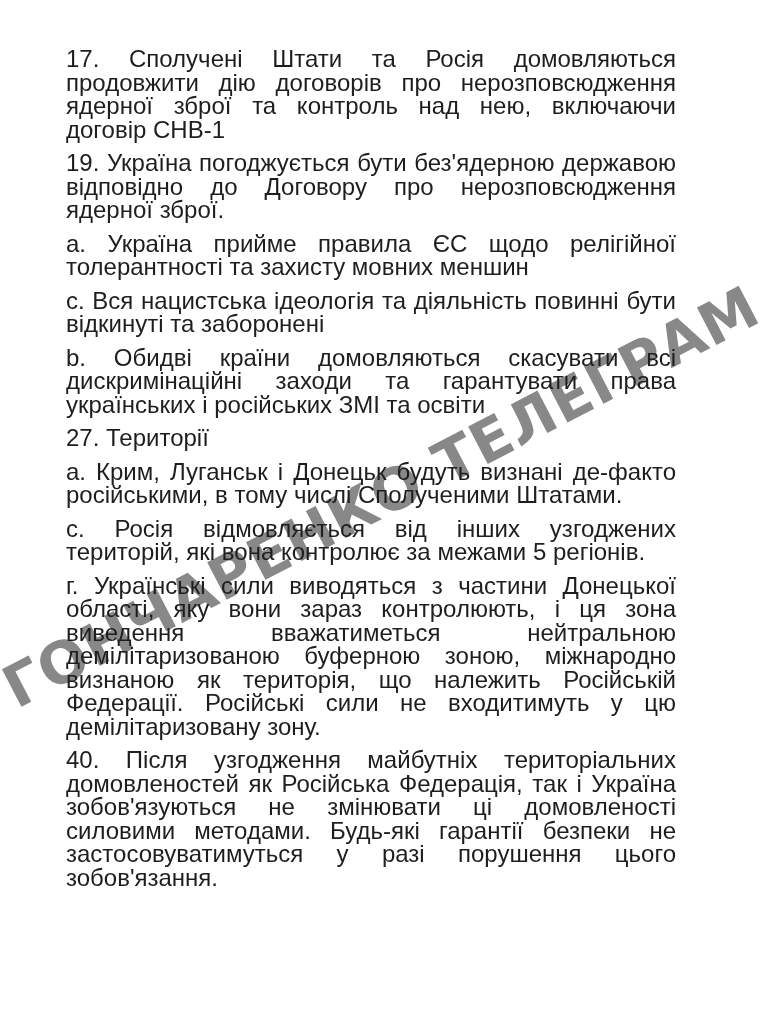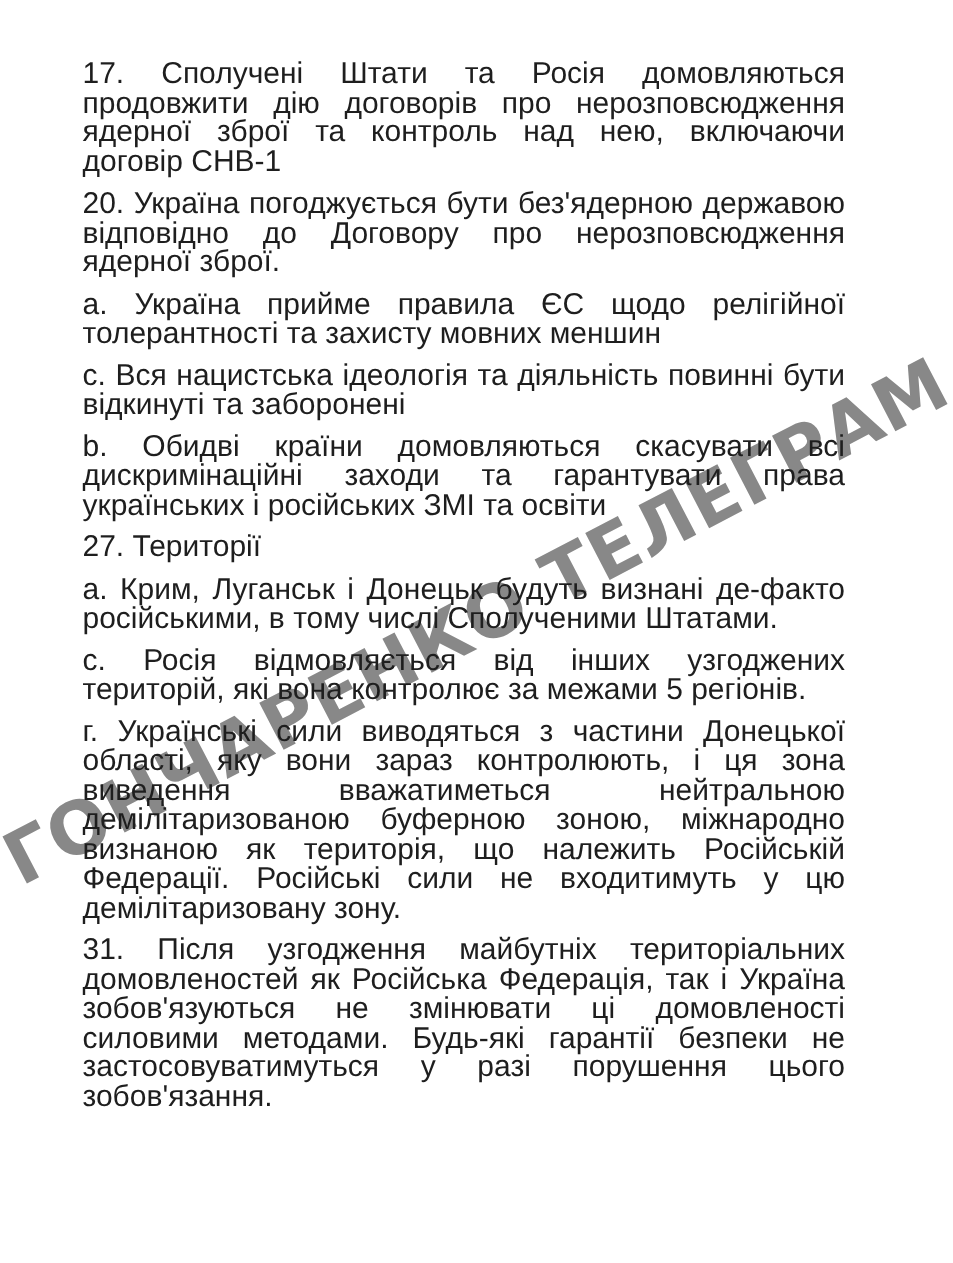--- a/index.html
+++ b/index.html
@@ -52,24 +52,24 @@
 <body>
 
 <main class="page">
 
   <div class="watermark-layer">
     <span class="watermark-text">ГОНЧАРЕНКО ТЕЛЕГРАМ</span>
   </div>
 
   <article class="content">
     <p>17. Сполучені Штати та Росія домовляються продовжити дію договорів про нерозповсюдження ядерної зброї та контроль над нею, включаючи договір СНВ-1</p>
-    <p>20. Україна погоджується бути без'ядерною державою відповідно до Договору про нерозповсюдження ядерної зброї.</p>
+    <p>19. Україна погоджується бути без'ядерною державою відповідно до Договору про нерозповсюдження ядерної зброї.</p>
     <p>a. Україна прийме правила ЄС щодо релігійної толерантності та захисту мовних меншин</p>
     <p>c. Вся нацистська ідеологія та діяльність повинні бути відкинуті та заборонені</p>
     <p>b. Обидві країни домовляються скасувати всі дискримінаційні заходи та гарантувати права українських і російських ЗМІ та освіти</p>
     <p>27. Території</p>
     <p>a. Крим, Луганськ і Донецьк будуть визнані де-факто російськими, в тому числі Сполученими Штатами.</p>
     <p>c. Росія відмовляється від інших узгоджених територій, які вона контролює за межами 5 регіонів.</p>
     <p>г. Українські сили виводяться з частини Донецької області, яку вони зараз контролюють, і ця зона виведення вважатиметься нейтральною демілітаризованою буферною зоною, міжнародно визнаною як територія, що належить Російській Федерації. Російські сили не входитимуть у цю демілітаризовану зону.</p>
-    <p>31. Після узгодження майбутніх територіальних домовленостей як Російська Федерація, так і Україна зобов'язуються не змінювати ці домовленості силовими методами. Будь-які гарантії безпеки не застосовуватимуться у разі порушення цього зобов'язання.</p>
+    <p>40. Після узгодження майбутніх територіальних домовленостей як Російська Федерація, так і Україна зобов'язуються не змінювати ці домовленості силовими методами. Будь-які гарантії безпеки не застосовуватимуться у разі порушення цього зобов'язання.</p>
   </article>
 
 </main>
 
 </body></html>

